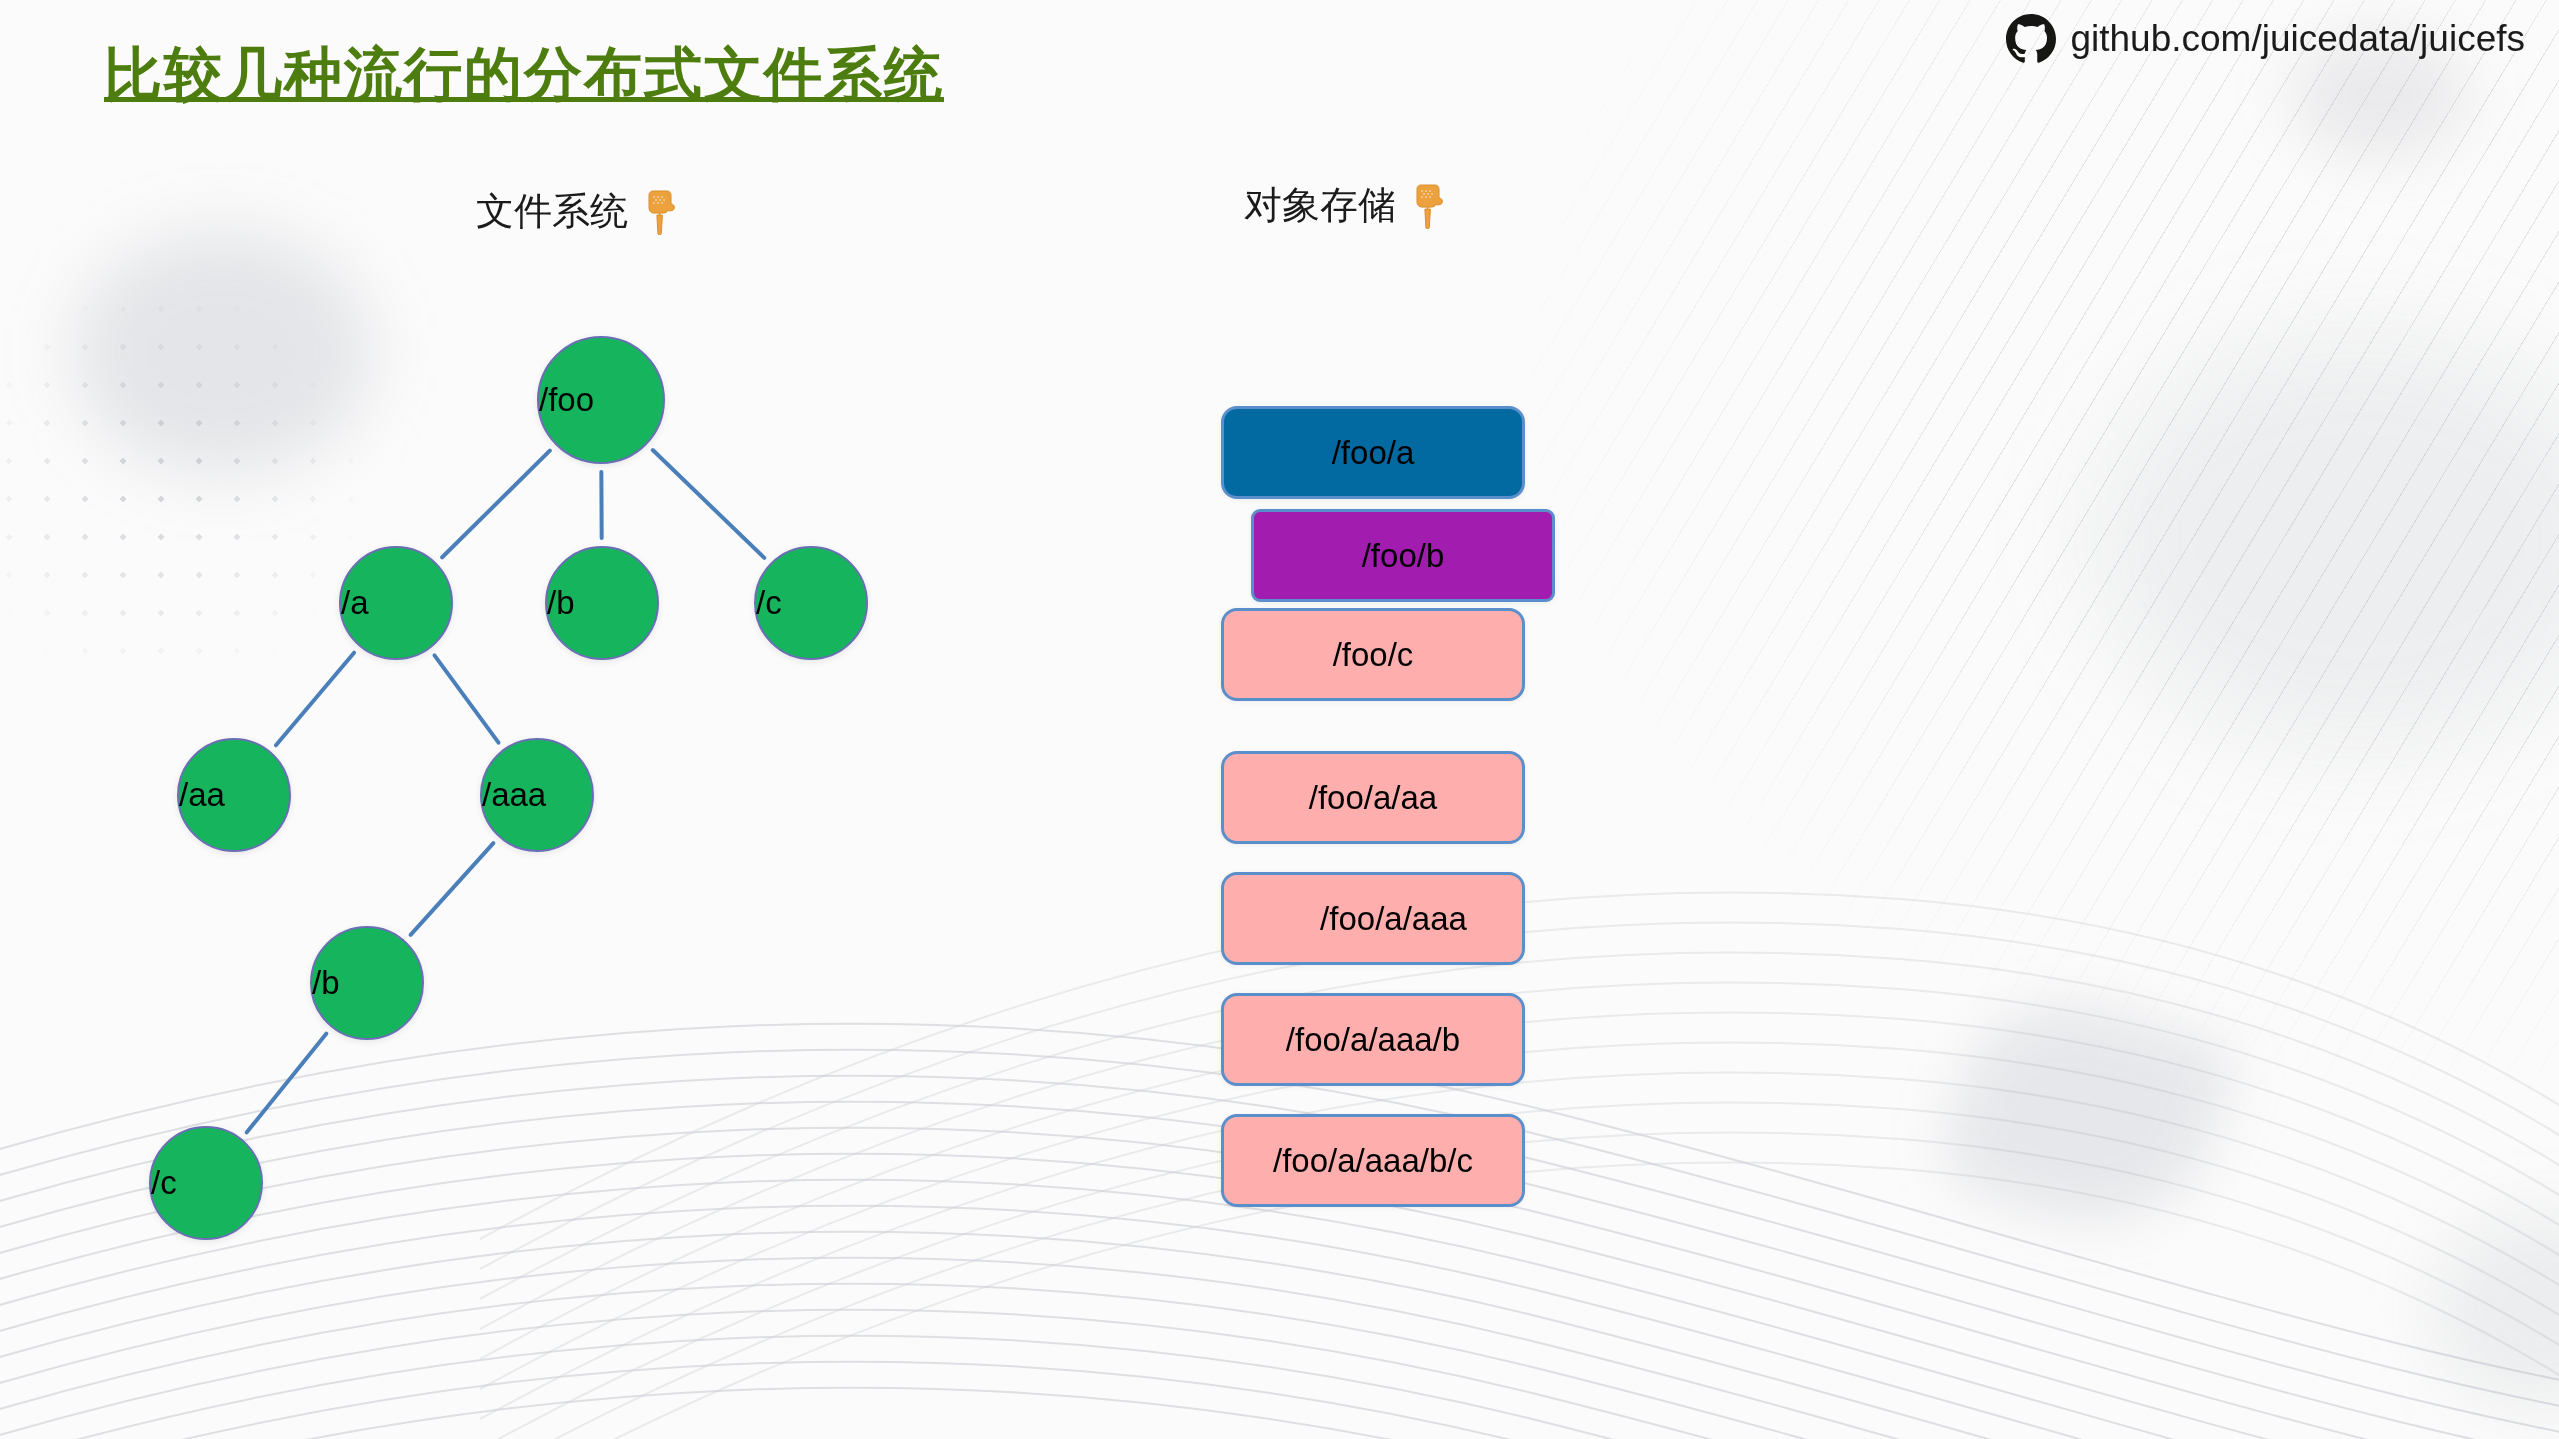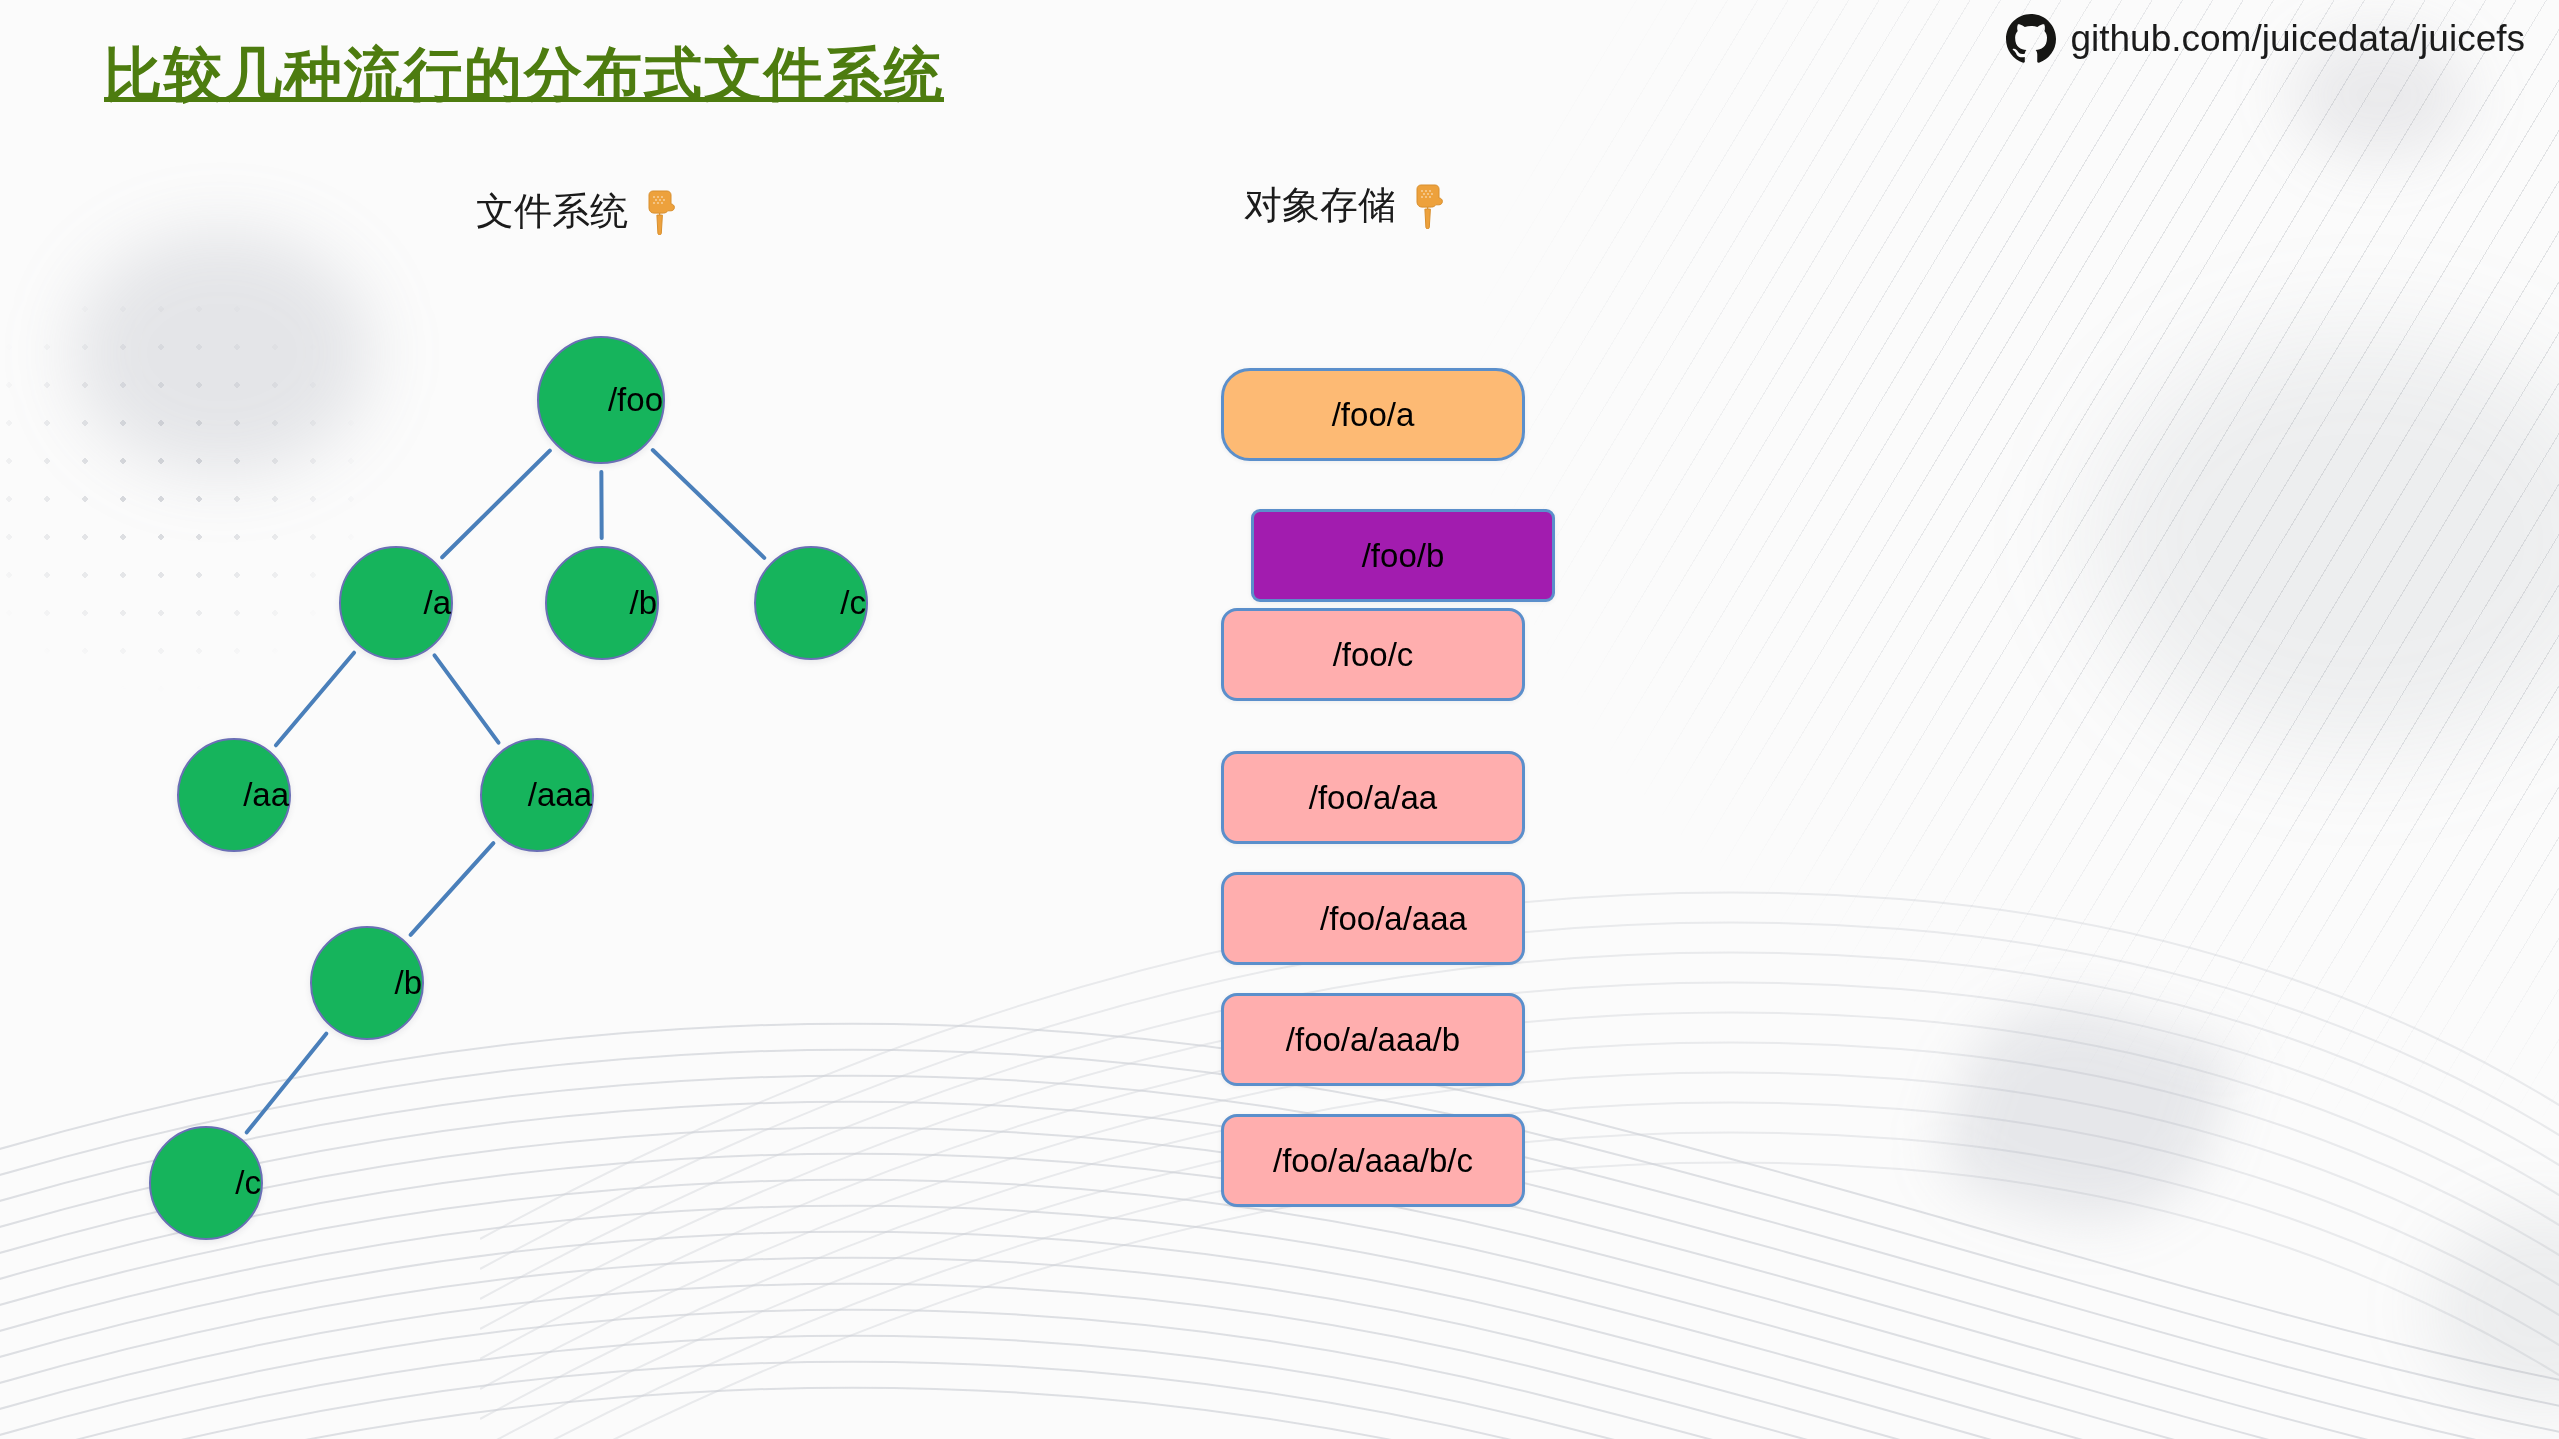--- a/index.html
+++ b/index.html
@@ -111,21 +111,21 @@
     position:absolute;
     left:0; top:0;
     width:1100px; height:1439px;
     pointer-events:none;
   }
   .tree-node {
     position:absolute;
     border-radius:50%;
     background:#16b45c;
     border:2.5px solid #6a6fb5;
-    display:flex; align-items:center; justify-content:flex-end;
+    display:flex; align-items:center; justify-content:flex-start;
     color:#000;
     font-size:33px;
     box-shadow:0 2px 6px rgba(60,60,80,0.10);
   }
 
   
   .obj-box {
     position:absolute;
     width:304px; height:93px;
     background:#ffaeae;
@@ -275,21 +275,21 @@
       </div>
       <div class="tree-node" style="left: 310px; top: 926px; width: 114px; height: 114px; background: rgb(22, 180, 92); border-color: rgb(106, 111, 181);">
         <span>/b</span>
       </div>
       <div class="tree-node" style="left: 149px; top: 1126px; width: 114px; height: 114px; background: rgb(22, 180, 92); border-color: rgb(106, 111, 181);">
         <span>/c</span>
       </div>
     </div>
 
   <div id="obj-list">
-      <div class="obj-box" style="left: 1221px; top: 368px; background: #fdba74; border-color: rgb(91, 143, 203); border-radius: 29px;">
+      <div class="obj-box" style="left: 1221px; top: 406px; background: #0369a1; border-color: rgb(91, 143, 203);">
         <span>/foo/a</span>
       </div>
       <div class="obj-box" style="left: 1251px; top: 509px; background: #a21caf; border-color: rgb(91, 143, 203); border-radius: 9px;">
         <span>/foo/b</span>
       </div>
       <div class="obj-box" style="left: 1221px; top: 608px; background: rgb(255, 174, 174); border-color: rgb(91, 143, 203);">
         <span>/foo/c</span>
       </div>
       <div class="obj-box" style="left: 1221px; top: 751px; background: rgb(255, 174, 174); border-color: rgb(91, 143, 203);">
         <span>/foo/a/aa</span>

